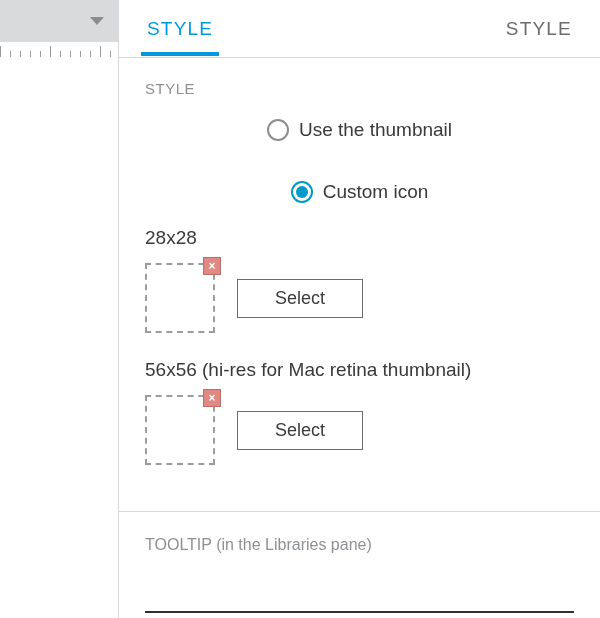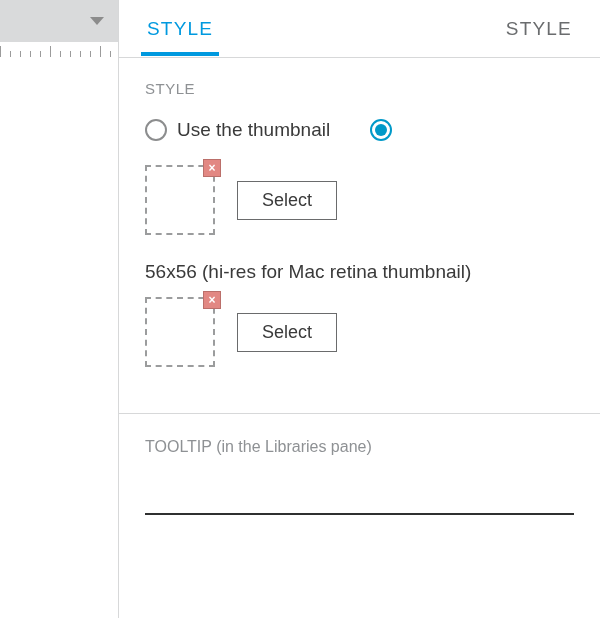--- a/index.html
+++ b/index.html
@@ -44,21 +44,21 @@
   }
   .tab.active { color: #0099df; }
   .tab.active::after {
     content: ""; position: absolute; left: -2px; right: -2px; bottom: -1px; height: 4px; background: #0099df;
   }
 
   
   .section { padding: 22px 26px 6px 26px; }
   .section-label { font-size: 15px; letter-spacing: 0.5px; color: #8e9194; margin-bottom: 22px; }
 
-  .radio-row { display: flex; gap: 40px; align-items: center; margin-bottom: 24px; }
+  .radio-row { display: flex; gap: 40px; align-items: center; margin-bottom: 24px; flex-direction: column; }
   .radio-option { display: flex; align-items: center; gap: 10px; cursor: pointer; }
   .radio {
     width: 22px; height: 22px; border-radius: 50%; border: 2px solid #8c8d8e;
     display: inline-flex; align-items: center; justify-content: center;
   }
   .radio.selected { border-color: #0099c8; }
   .radio.selected .dot { width: 12px; height: 12px; border-radius: 50%; background: #0099c8; }
   .radio-text { font-size: 19px; color: #3a3a3a; }
 
   .size-block { margin-bottom: 26px; }
@@ -68,21 +68,21 @@
     width: 70px; height: 70px; position: relative;
     border: 2px dashed #9b9c9d; background: #fff;
   }
   .close-badge {
     position: absolute; top: -8px; right: -8px; width: 18px; height: 18px;
     background: #e28883; border: 1px solid #bb6f6a; display: flex; align-items: center; justify-content: center;
     font-size: 12px; color: #fff; font-weight: 700; line-height: 1;
   }
   .select-btn {
     border: 1px solid #6a6b6c; background: #fff; font-size: 18px; color: #3a3a3a;
-    padding: 8px 24px; cursor: pointer;
+    padding: 8px 37px; cursor: pointer;
   }
 
   .divider { border-top: 1px solid #d7d8d9; margin: 14px 0 0 0; }
 
   .tooltip-section { padding: 24px 26px 0 26px; }
   .tooltip-label { font-size: 16px; color: #8e9194; margin-bottom: 24px; }
   .tooltip-input {
     width: 100%; border: none; border-bottom: 2px solid #2f3030; font-size: 18px;
     padding: 6px 0; outline: none;
   }
@@ -125,24 +125,26 @@
         <div class="radio-option">
           <span class="radio">
               <span class="dot"></span>
             </span>
           <span class="radio-text">Use the thumbnail</span>
         </div>
         <div class="radio-option">
           <span class="radio selected">
               <span class="dot"></span>
             </span>
+          <span class="radio-text">Custom icon</span>
         </div>
       </div>
 
       <div class="size-block">
+        <div class="size-label">28x28</div>
         <div class="icon-row">
           <div class="dashed-box">
             <div class="close-badge">×</div>
           </div>
           <button class="select-btn">Select</button>
         </div>
       </div>
 
       <div class="size-block">
         <div class="size-label">56x56 (hi-res for Mac retina thumbnail)</div>

